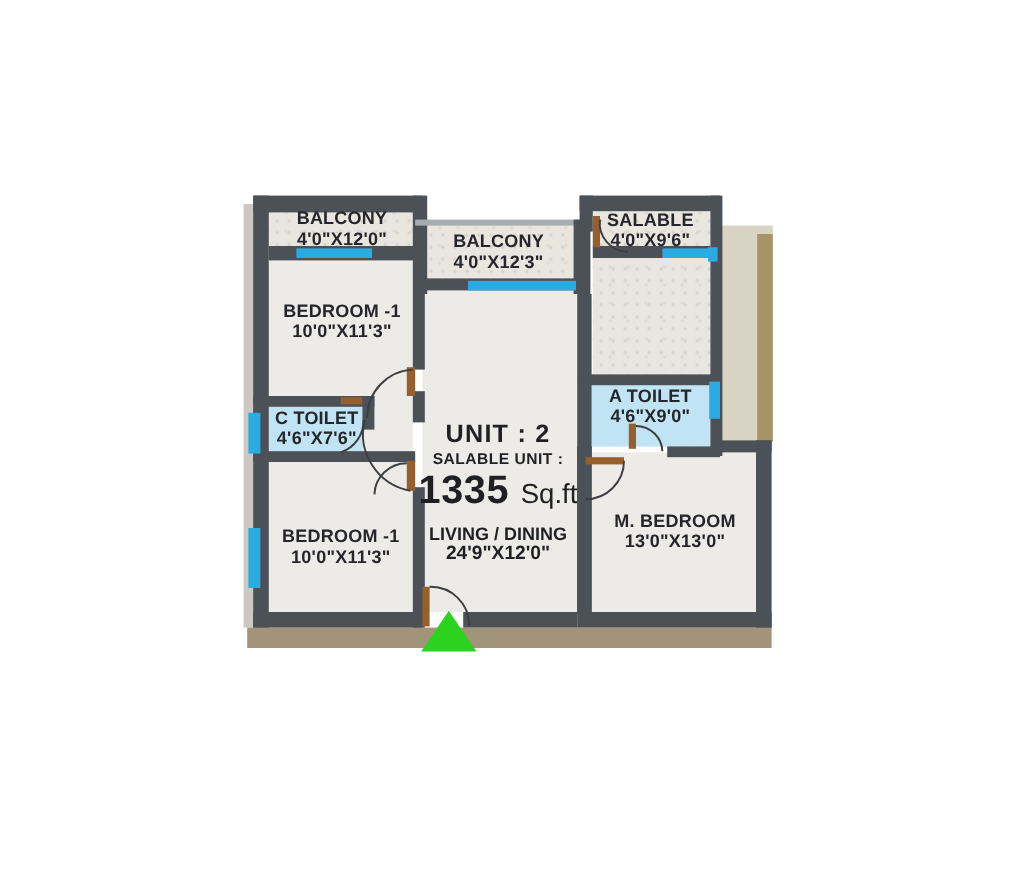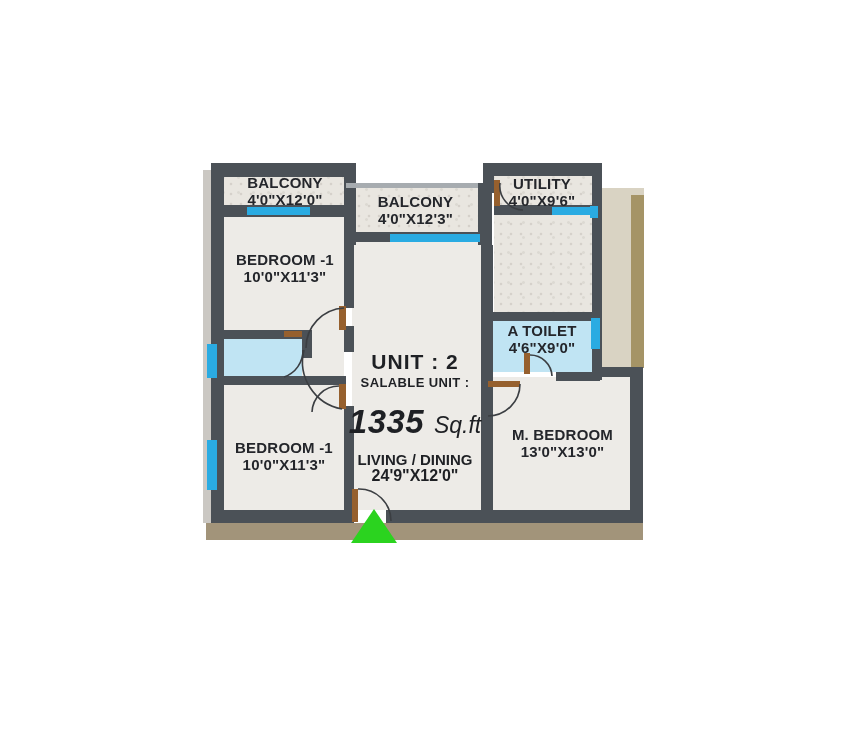--- a/index.html
+++ b/index.html
@@ -22,21 +22,21 @@
   .arcs{position:absolute;left:0;top:0;z-index:4;}
   
   .room-label{position:absolute;text-align:center;font-weight:700;color:#24262b;
               line-height:1.13;letter-spacing:.2px;z-index:5;}
   .room-label .nm{font-size:15px;display:block;white-space:nowrap;}
   .room-label .dm{font-size:15px;display:block;white-space:nowrap;}
   .center-label{position:absolute;left:334px;top:303px;width:162px;text-align:center;
                 color:#1e2024;z-index:5;line-height:1.05;}
   .center-label .u{font-size:21px;font-weight:800;letter-spacing:1px;white-space:nowrap;margin-top:48px;}
   .center-label .sal{font-size:13px;font-weight:700;letter-spacing:.4px;margin-top:3px;white-space:nowrap;}
-  .center-label .area{font-size:33px;font-weight:800;letter-spacing:.5px;margin-top:15px;white-space:nowrap;font-style:italic;}
+  .center-label .area{font-size:33px;font-weight:800;letter-spacing:.5px;margin-top:1px;white-space:nowrap;}
   .center-label .area .unit{font-size:23px;font-weight:400;letter-spacing:0;}
   .center-label .ld{font-size:15px;font-weight:700;margin-top:13px;white-space:nowrap;}
   .center-label .ldd{font-size:16px;font-weight:700;white-space:nowrap;}
   
   .arrow{position:absolute;left:351px;top:509px;width:0;height:0;z-index:6;
          border-left:23px solid transparent;border-right:23px solid transparent;
          border-bottom:34px solid #2bd31f;}
 </style>
 </head>
 <body>
@@ -116,26 +116,30 @@
 
   <div class="room-label" style="left:224px;top:175px;width:122px;">
     <span class="nm">BALCONY</span>
     <span class="dm">4'0"X12'0"</span>
   </div>
   <div class="room-label" style="left:352px;top:194px;width:127px;">
     <span class="nm">BALCONY</span>
     <span class="dm">4'0"X12'3"</span>
   </div>
   <div class="room-label" style="left:492px;top:176px;width:100px;">
-    <span class="nm">UTILITY</span>
+    <span class="nm">SALABLE</span>
     <span class="dm">4'0"X9'6"</span>
   </div>
   <div class="room-label" style="left:226px;top:252px;width:118px;">
     <span class="nm">BEDROOM -1</span>
     <span class="dm">10'0"X11'3"</span>
+  </div>
+  <div class="room-label" style="left:222px;top:341px;width:84px;">
+    <span class="nm">C TOILET</span>
+    <span class="dm">4'6"X7'6"</span>
   </div>
   <div class="room-label" style="left:491px;top:323px;width:102px;">
     <span class="nm">A TOILET</span>
     <span class="dm">4'6"X9'0"</span>
   </div>
   <div class="room-label" style="left:224px;top:440px;width:120px;">
     <span class="nm">BEDROOM -1</span>
     <span class="dm">10'0"X11'3"</span>
   </div>
   <div class="room-label" style="left:490px;top:427px;width:145px;">

